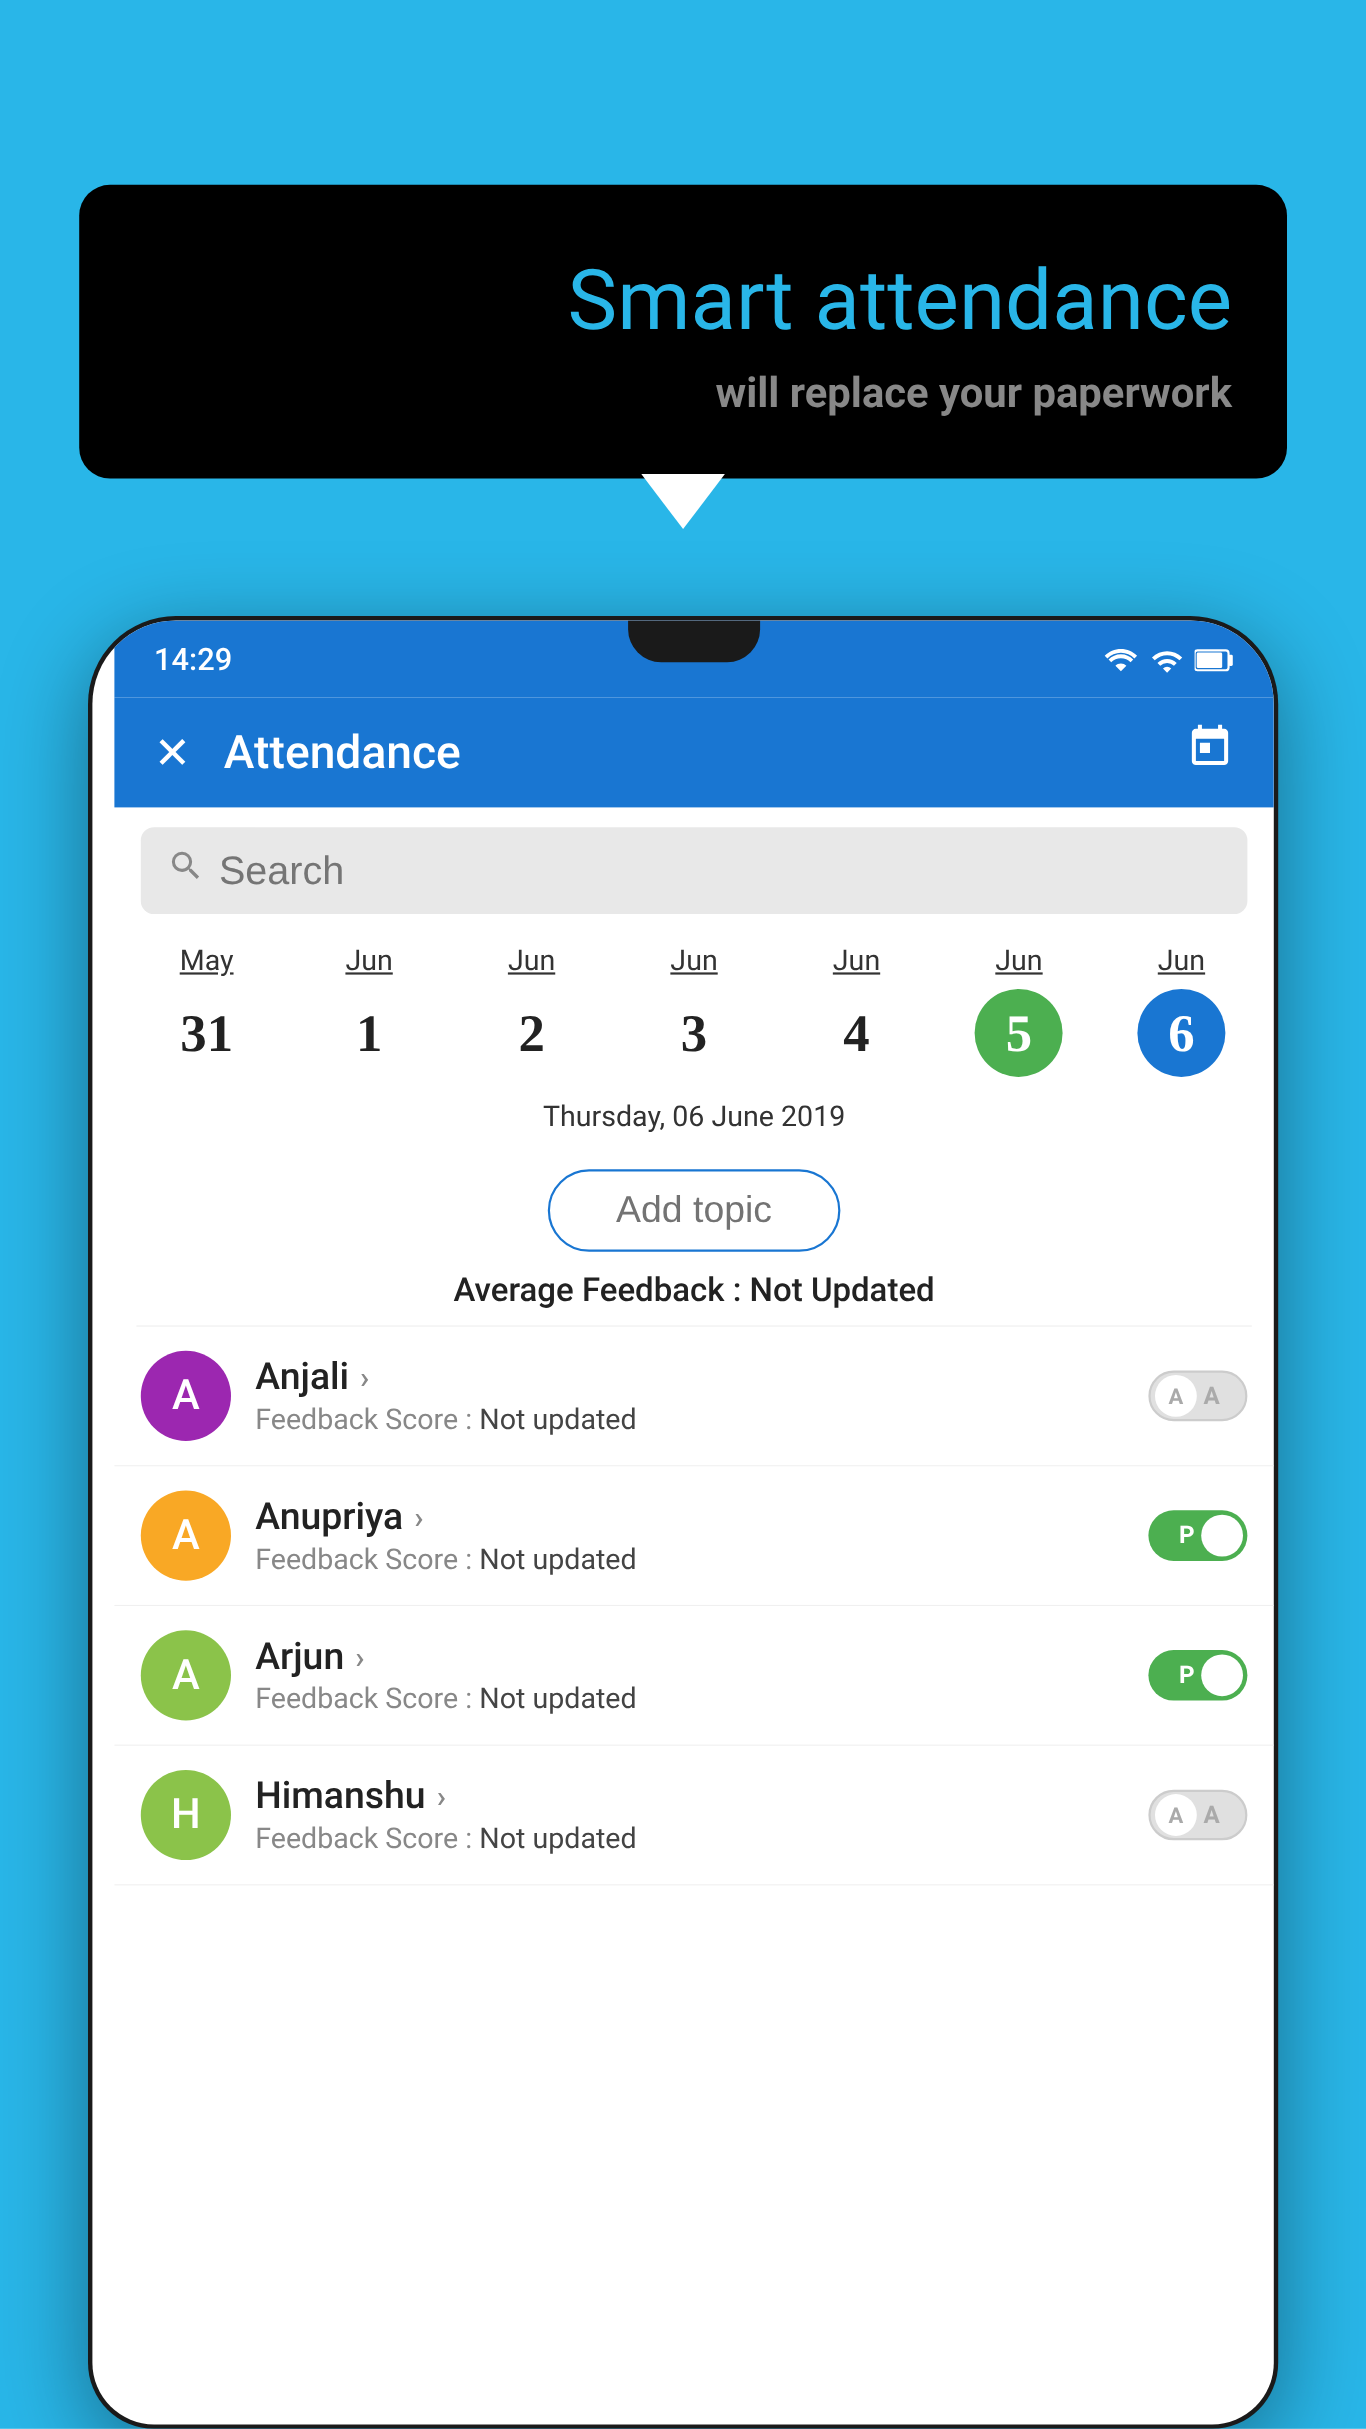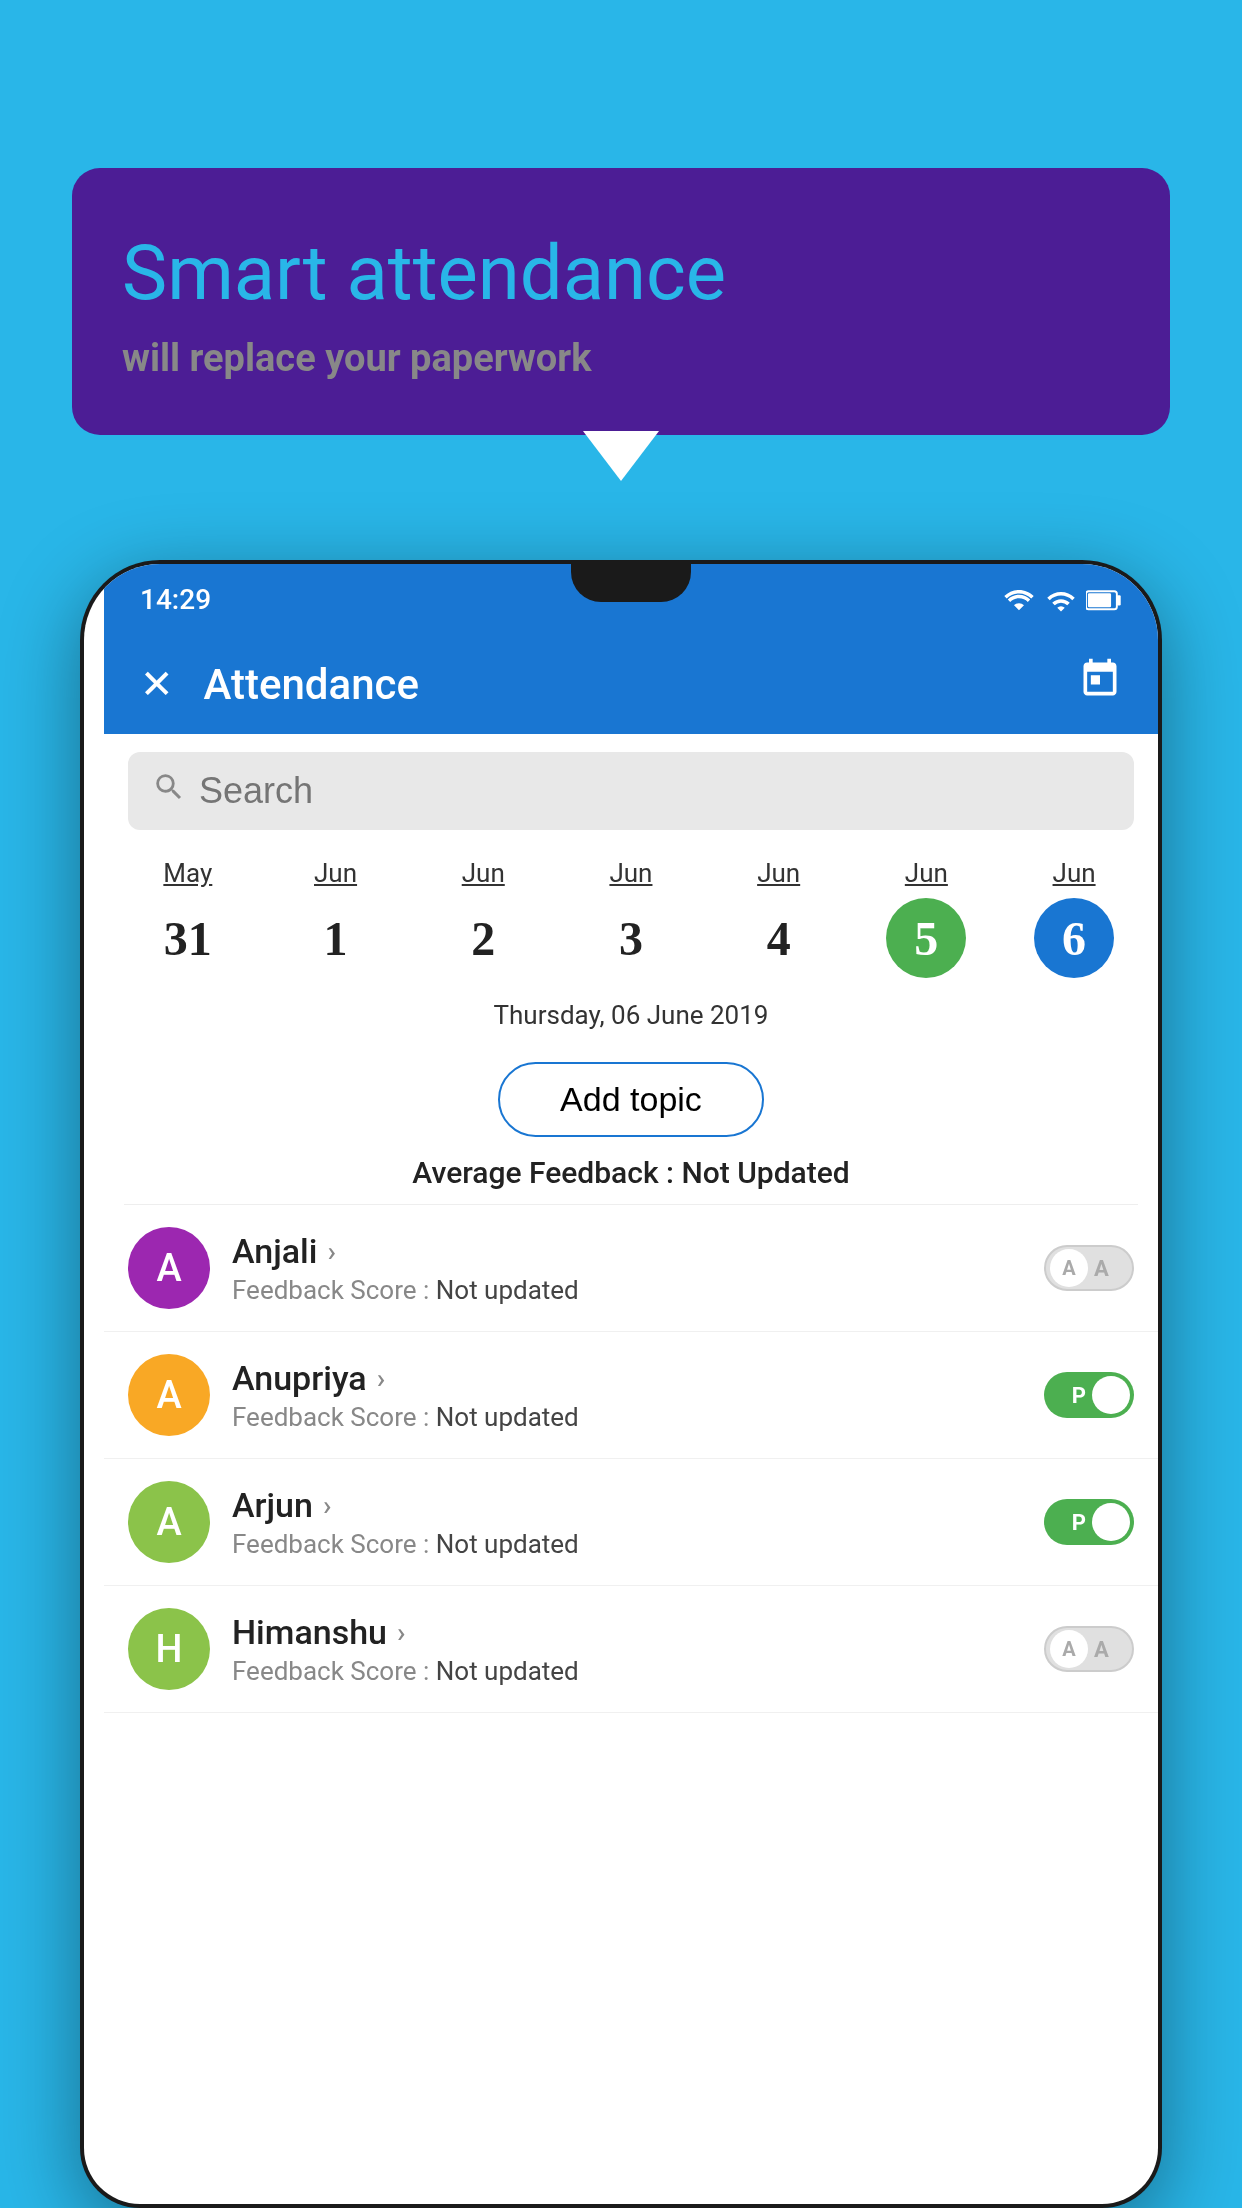--- a/index.html
+++ b/index.html
@@ -12,24 +12,24 @@
       overflow: hidden;
       position: relative;
     }
 
     
     .speech-bubble {
       position: absolute;
       top: 168px;
       left: 72px;
       right: 72px;
-      background: #4c1d95;
+      background: #000000;
       border-radius: 28px;
       padding: 60px 50px 55px;
-      text-align: left;
+      text-align: right;
     }
     .speech-bubble::after {
       content: '';
       position: absolute;
       bottom: -46px;
       left: 50%;
       transform: translateX(-50%);
       width: 0;
       height: 0;
       border-left: 38px solid transparent;
@@ -205,21 +205,21 @@
       font-weight: 400;
     }
 
     
     .add-topic-btn {
       display: block;
       margin: 0 auto 18px;
       border: 2px solid #1976d2;
       border-radius: 40px;
       padding: 16px 60px;
-      color: #000000;
+      color: #737373;
       font-size: 34px;
       background: transparent;
       cursor: pointer;
       font-weight: 500;
     }
 
     
     .avg-feedback {
       text-align: center;
       font-size: 30px;

